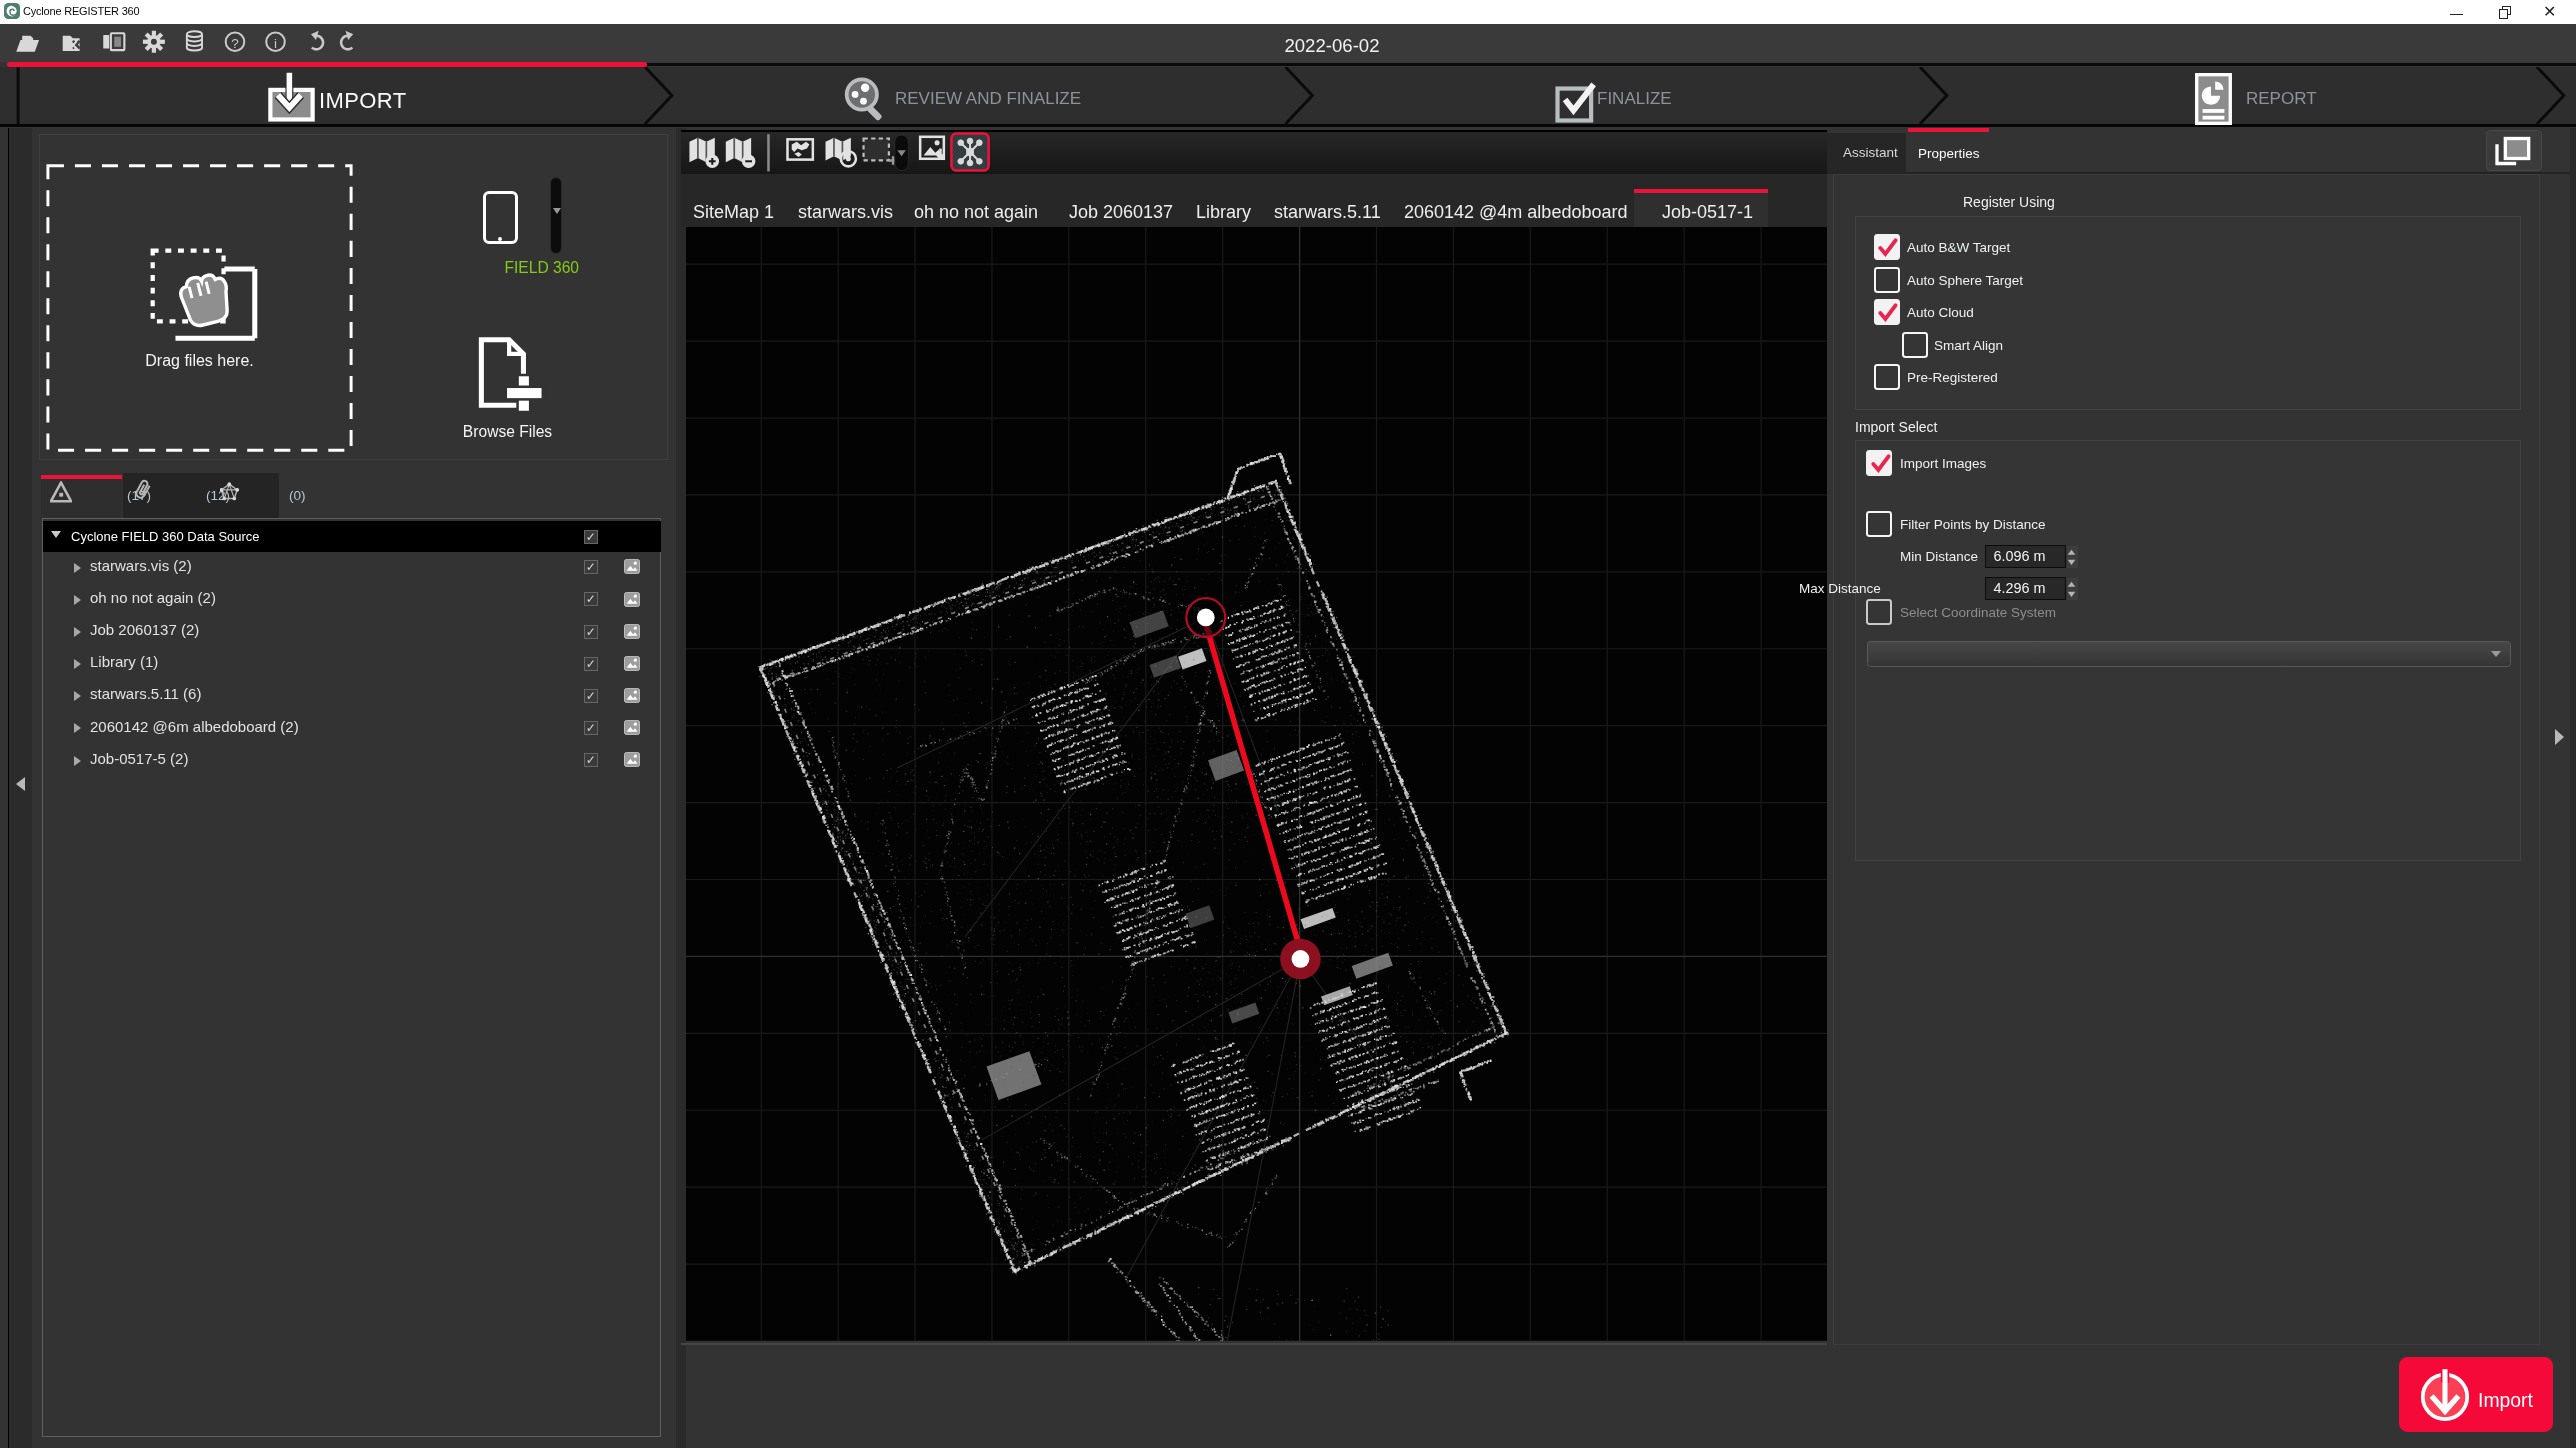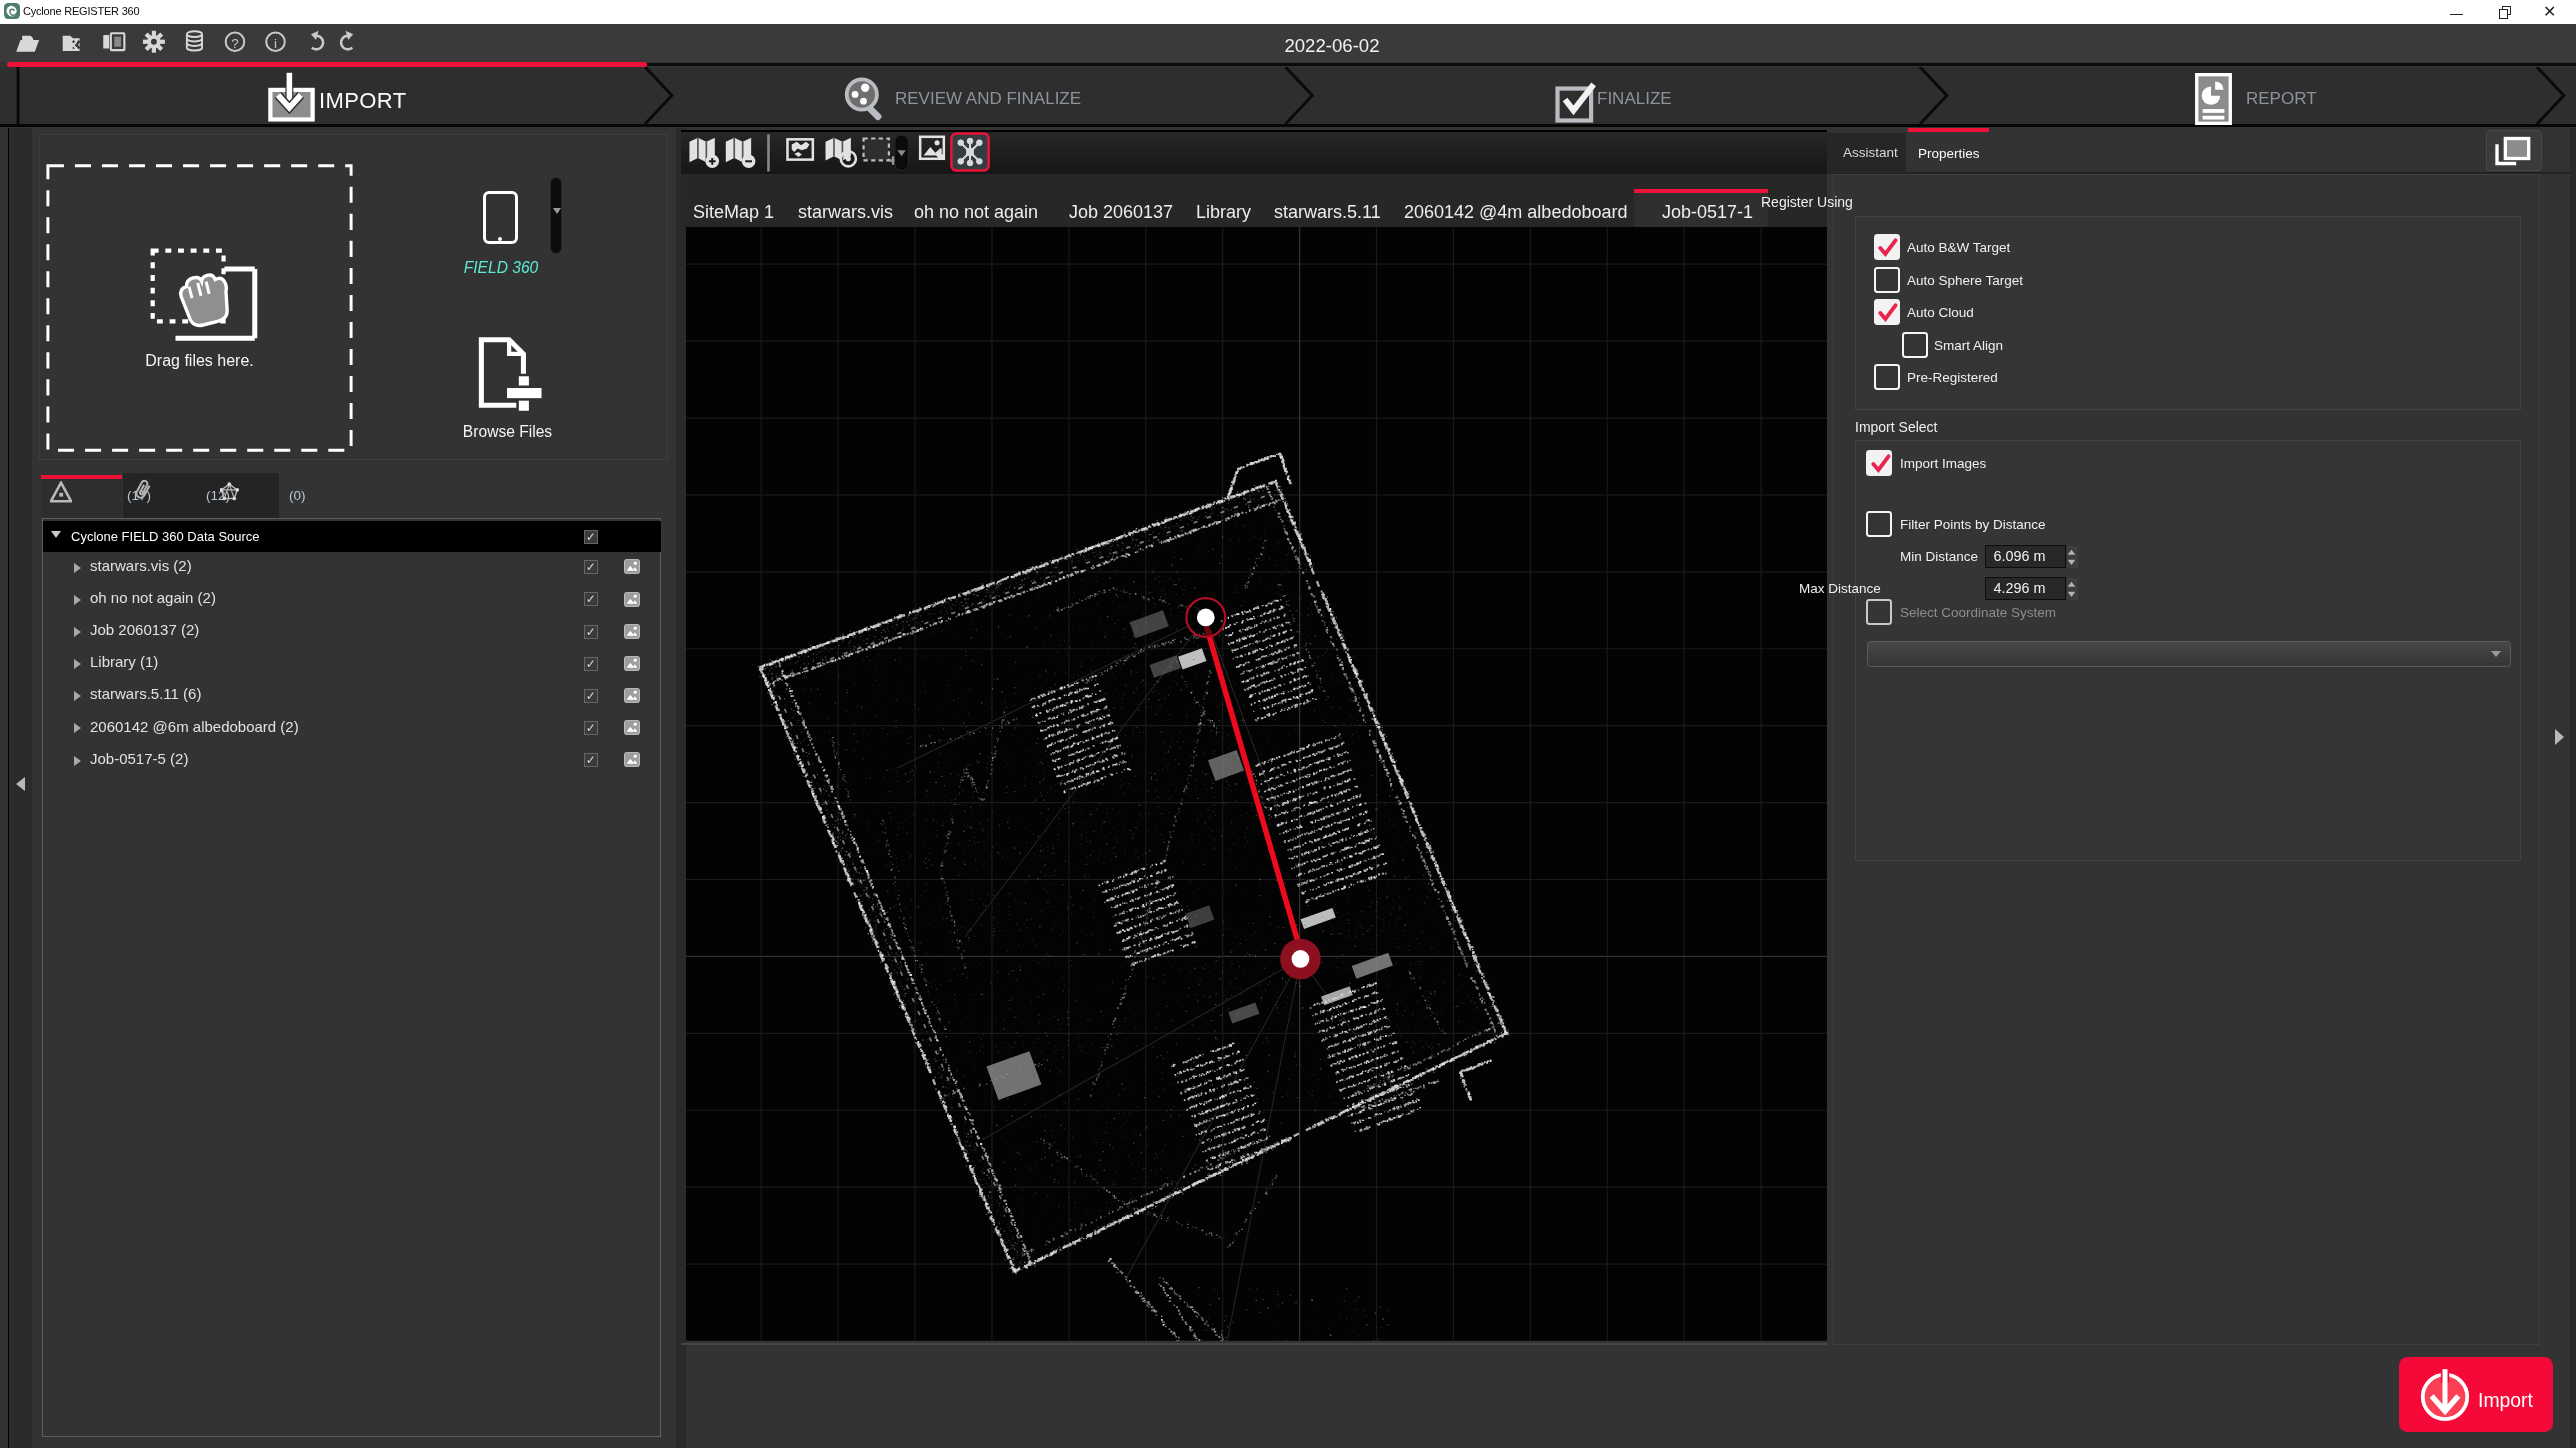--- a/index.html
+++ b/index.html
@@ -26,21 +26,21 @@
 #workflow { left:0; top:67px; width:2576px; height:57px; background:#2e2e2e; }
 #wf-bottomline { left:0; top:124px; width:2576px; height:3.4px; background:#060606; }
 .wf-label-on { font-size:22px; color:#fafafa; }
 .wf-label-off { font-size:17px; color:#8d939c; }
 
 
 #collapse-strip { left:7.6px; top:128px; width:24.5px; height:1321px; background:#2b2b2b; border-left:1.7px solid #000; }
 #larrow { left:16px; top:777px; width:0; height:0; border-right:9.3px solid #b9b9b9; border-top:7.6px solid transparent; border-bottom:7.6px solid transparent; }
 #leftpanel-box { left:39px; top:134px; width:629px; height:326px; border:0.8px solid #3e3e3e; }
 #dragtext { left:46px; top:352px; width:307px; text-align:center; font-size:16px; color:#f5f5f5; }
-#field-label { left:423px; top:259px; width:156px; text-align:center; font-size:15.6px; color:#5eead4;font-style:italic; }
+#field-label { left:423px; top:259px; width:156px; text-align:right; font-size:15.6px; color:#84cc16; }
 #browse-label { left:423px; top:423px; width:169px; text-align:center; font-size:15.6px; color:#f5f5f5; }
 #tablet { left:483px; top:191px; width:35px; height:53px; border:3.4px solid #fff; border-radius:6px; }
 #tablet-dot { left:498px; top:237px; width:4.2px; height:4.2px; background:#fff; border-radius:50%; }
 #fieldslider { left:550px; top:177px; width:12px; height:77px; background:#0c0c0c; border:0.8px solid #2a2a2a; border-radius:6px; }
 #fieldslider-arrow { left:553px; top:208px; width:0; height:0; border-top:6px solid #999; border-left:4.2px solid transparent; border-right:4.2px solid transparent; }
 
 
 #ltab-red { left:41px; top:475px; width:81px; height:4.2px; background:#ee1238; }
 #ltab1 { left:41px; top:479px; width:81px; height:39px; background:#2e2e2e; }
 #ltab23 { left:123px; top:473px; width:156px; height:45px; background:#242424; }
@@ -509,21 +509,21 @@
   <div class="abs" id="rtab-assist"></div>
   <div class="abs" id="rtab-red"></div>
   <div class="abs" id="rtab-assist-t">Assistant</div>
   <div class="abs" id="rtab-prop-t">Properties</div>
   <div class="abs" id="rpanel-btn"></div>
   <svg class="abs" style="left:2494px;top:136px" width="41" height="30" viewBox="0 0 48 36">
     <path d="M3 10 V33 H26" fill="none" stroke="#fff" stroke-width="4"></path>
     <rect x="13" y="3" width="28" height="24" fill="#8c8c8c" stroke="#fff" stroke-width="4"></rect>
   </svg>
   <div class="abs" id="rpanel-box"></div>
-  <div class="abs rp-h" style="left:1761px;top:194px">Register Using</div>
+  <div class="abs rp-h" style="left:1963px;top:194px">Register Using</div>
   <div class="abs rp-group" style="top:216px;height:194px"></div>
   <div class="abs cb cb-on" style="left:1874px;top:234px"></div>
   <svg class="abs" style="left:1876px;top:237px" width="23" height="22" viewBox="0 0 27 26">
       <path d="M5 13 l6 7 L23 4" fill="none" stroke="#e8244f" stroke-width="4.6" stroke-linecap="round"></path>
     </svg>
   <div class="abs cb-label" style="left:1907px;top:240px">Auto B&amp;W Target</div>
   <div class="abs cb cb-off" style="left:1874px;top:267px"></div>
   <div class="abs cb-label" style="left:1907px;top:273px">Auto Sphere Target</div>
   <div class="abs cb cb-on" style="left:1874px;top:299px"></div>
   <svg class="abs" style="left:1876px;top:302px" width="23" height="22" viewBox="0 0 27 26">

